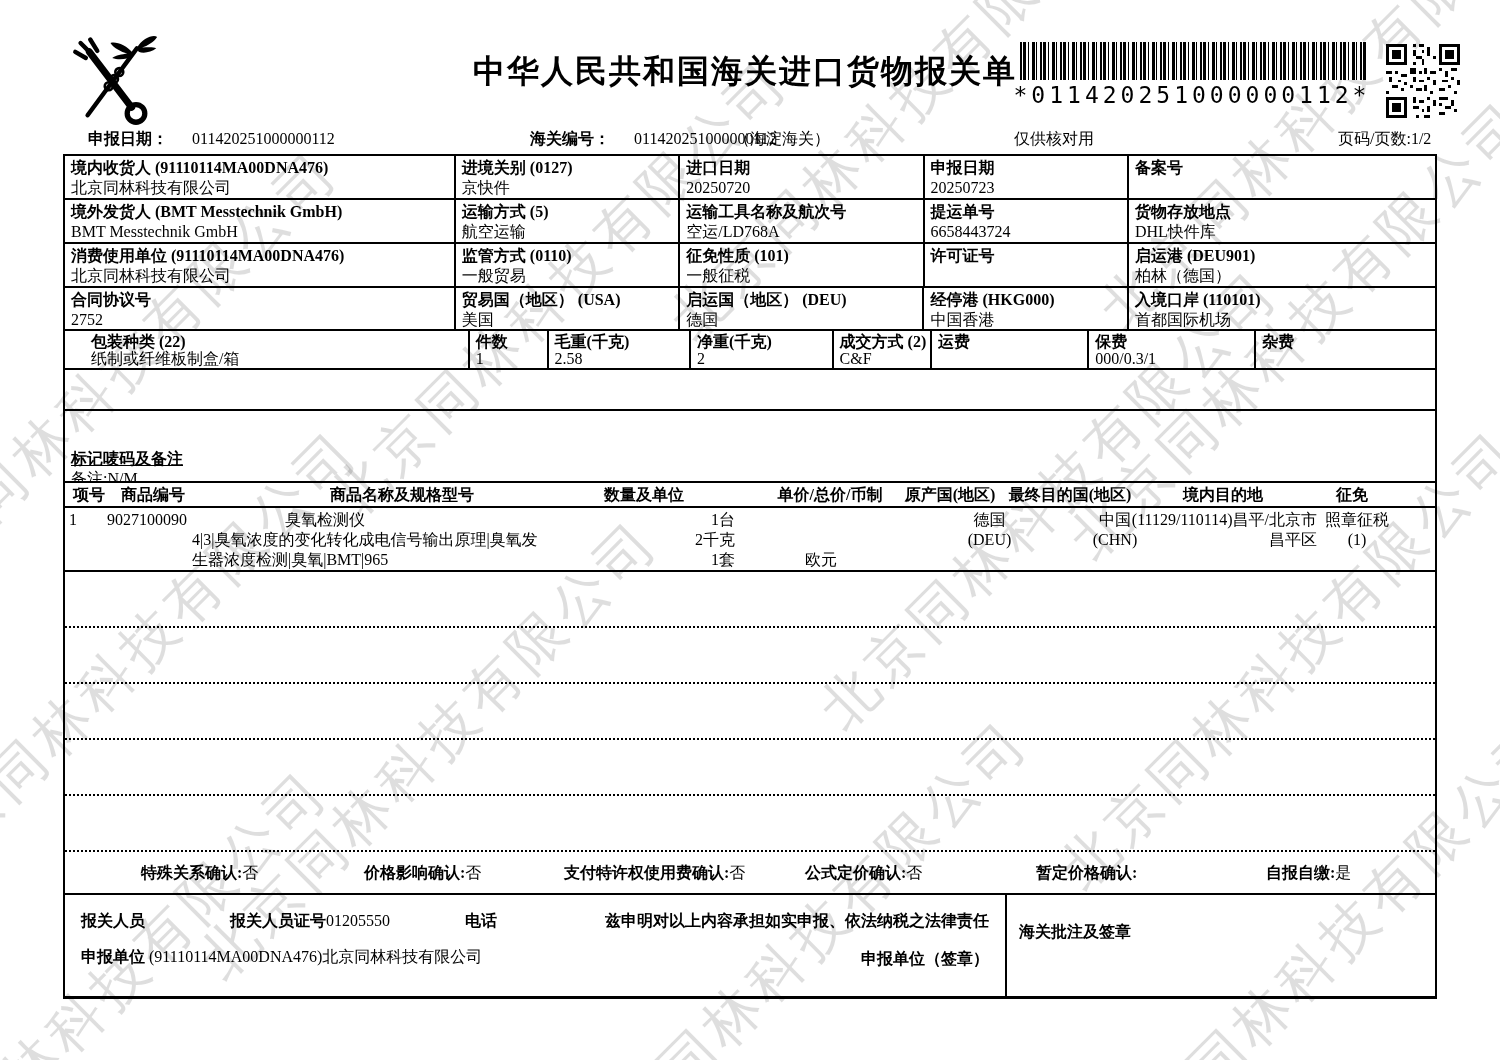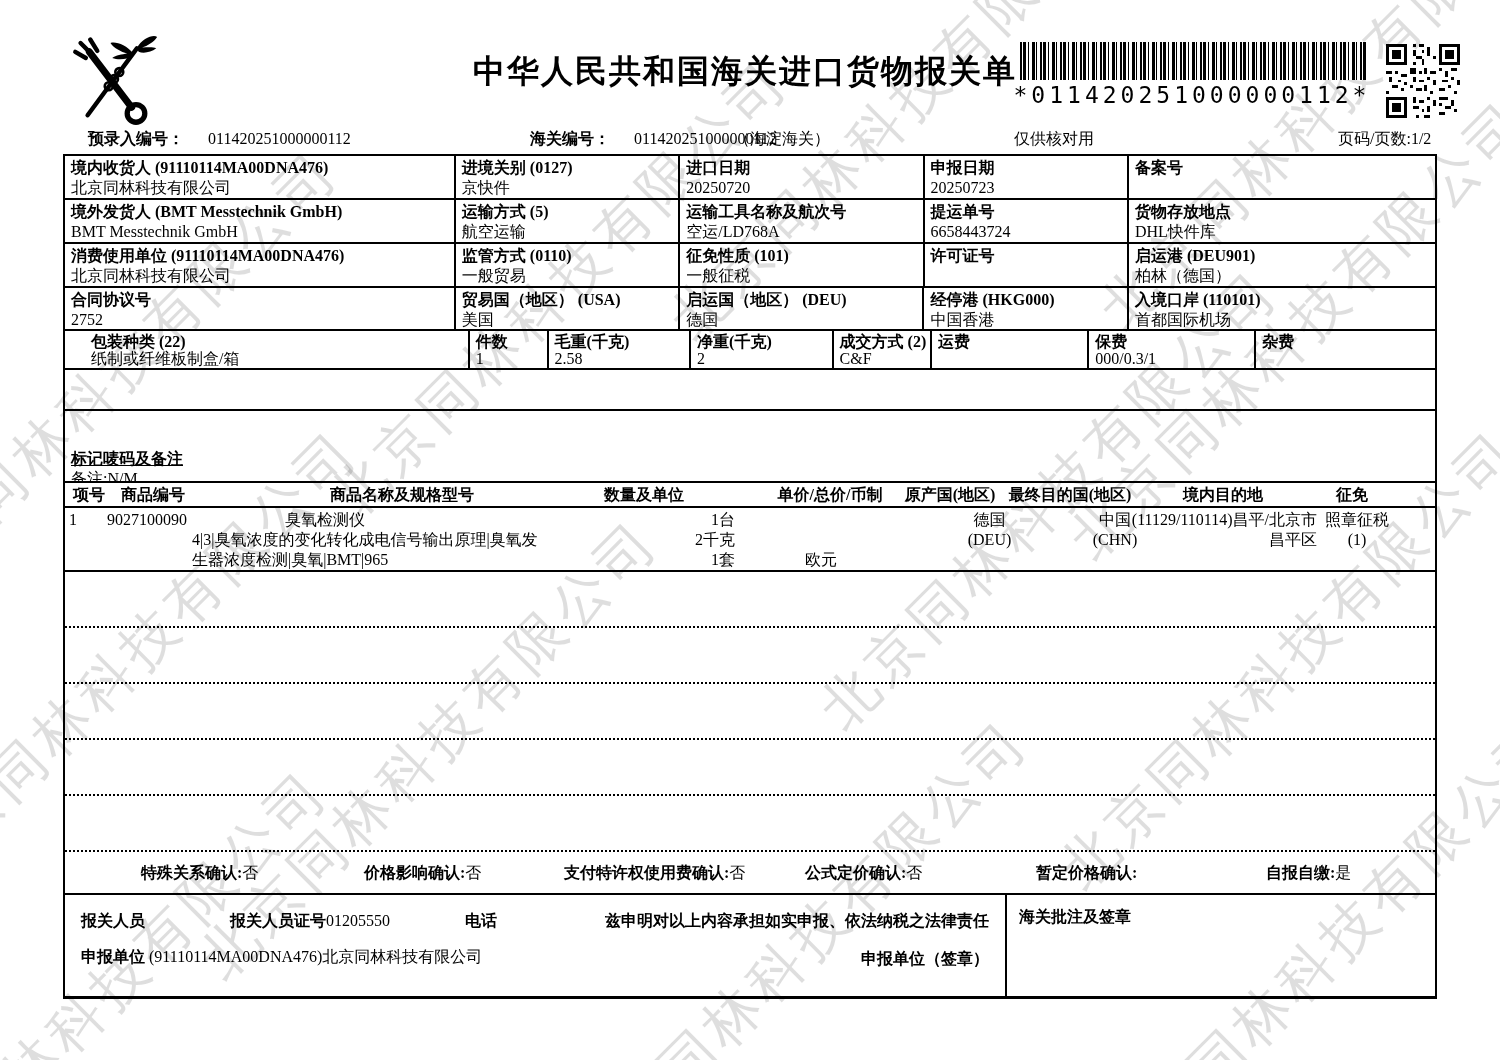--- a/index.html
+++ b/index.html
@@ -39,21 +39,21 @@
   .gi div{white-space:nowrap;}
   .name-l1{margin-left:93px;}
   .empty-row{height:56px;border-bottom:2px dotted #000;box-sizing:border-box;}
   
   .confirm{position:relative;height:43px;border-bottom:2px solid #000;box-sizing:border-box;font-size:16px;}
   .cf{position:absolute;top:11px;white-space:nowrap;}
   .cf b{font-weight:bold;}
   
   .footer{display:flex;height:101px;box-sizing:border-box;}
   .f-left{position:relative;width:942px;border-right:2px solid #000;box-sizing:border-box;font-size:16px;}
-  .f-right{position:relative;flex:1;padding:12px 12px;box-sizing:border-box;}
+  .f-right{position:relative;flex:1;padding:27px 12px;box-sizing:border-box;}
   .fl{position:absolute;white-space:nowrap;}
   .fl b{font-weight:bold;}
 </style>
 </head>
 <body>
 
 <div class="sheet">
 
   <div class="wm-layer">
     <span class="wm" style="left:900px;top:110px">北京同林科技有限公司</span>
@@ -88,21 +88,21 @@
   <div class="hdr barcode"></div>
   <div class="hdr barcode-text">*011420251000000112*</div>
 
   <svg class="hdr qr" viewBox="0 0 25 25" shape-rendering="crispEdges">
     <path fill="#000" d="M0 0h7v7H0z M18 0h7v7h-7z M0 18h7v7H0z"></path>
     <path fill="#fff" d="M1 1h5v5H1z M19 1h5v5h-5z M1 19h5v5H1z"></path>
     <path fill="#000" d="M2 2h3v3H2z M20 2h3v3h-3z M2 20h3v3H2z"></path>
     <path fill="#000" d="M9 0h1v1H9z M11 0h2v1h-2z M9 2h1v2H9z M12 2h1v1h-1z M10 4h2v1h-2z M9 6h1v1H9z M12 5h1v2h-1z M14 1h1v3h-1z M16 4h1v1h-1z M0 9h2v1H0z M3 9h1v1H3z M5 10h2v1H5z M1 11h1v2H1z M4 12h1v1H4z M6 13h1v1H6z M2 14h2v1H2z M5 15h1v1H5z M0 16h1v1H0z M8 8h2v2H8z M11 9h1v1h-1z M13 8h1v2h-1z M15 9h2v1h-2z M18 8h1v1h-1z M20 9h1v2h-1z M22 8h2v1h-2z M9 11h1v2H9z M11 12h2v1h-2z M14 11h1v1h-1z M16 12h1v2h-1z M19 12h2v1h-2z M22 11h1v1h-1z M24 12h1v2h-1z M8 14h1v1H8z M10 15h2v1h-2z M13 14h1v2h-1z M15 16h1v1h-1z M18 15h2v1h-2z M21 14h1v1h-1z M23 16h1v1h-1z M9 18h1v2H9z M11 19h2v1h-2z M14 18h1v1h-1z M16 19h1v2h-1z M9 21h2v1H9z M12 22h1v1h-1z M14 21h1v2h-1z M18 18h3v1h-3z M18 20h1v1h-1z M20 21h2v1h-2z M18 23h2v1h-2z M22 19h1v2h-1z M23 22h1v1h-1z M10 24h1v1h-1z M13 24h2v1h-2z"></path>
   </svg>
 
-  <div class="hdr info" style="left:88px"><b>预录入编号：</b><span class="v">011420251000000112</span></div>
+  <div class="hdr info" style="left:88px"><b>申报日期：</b><span class="v">011420251000000112</span></div>
   <div class="hdr info" style="left:530px"><b>海关编号：</b><span class="v">011420251000000112</span></div>
   <div class="hdr info" style="left:734px">（海淀海关）</div>
   <div class="hdr info" style="left:1014px">仅供核对用</div>
   <div class="hdr info" style="left:1338px">页码/页数:1/2</div>
 
   <div class="t">
 
     <div class="row r1">
       <div class="cell" style="width:392px">
         <div class="lbl">境内收货人 (91110114MA00DNA476)</div>

